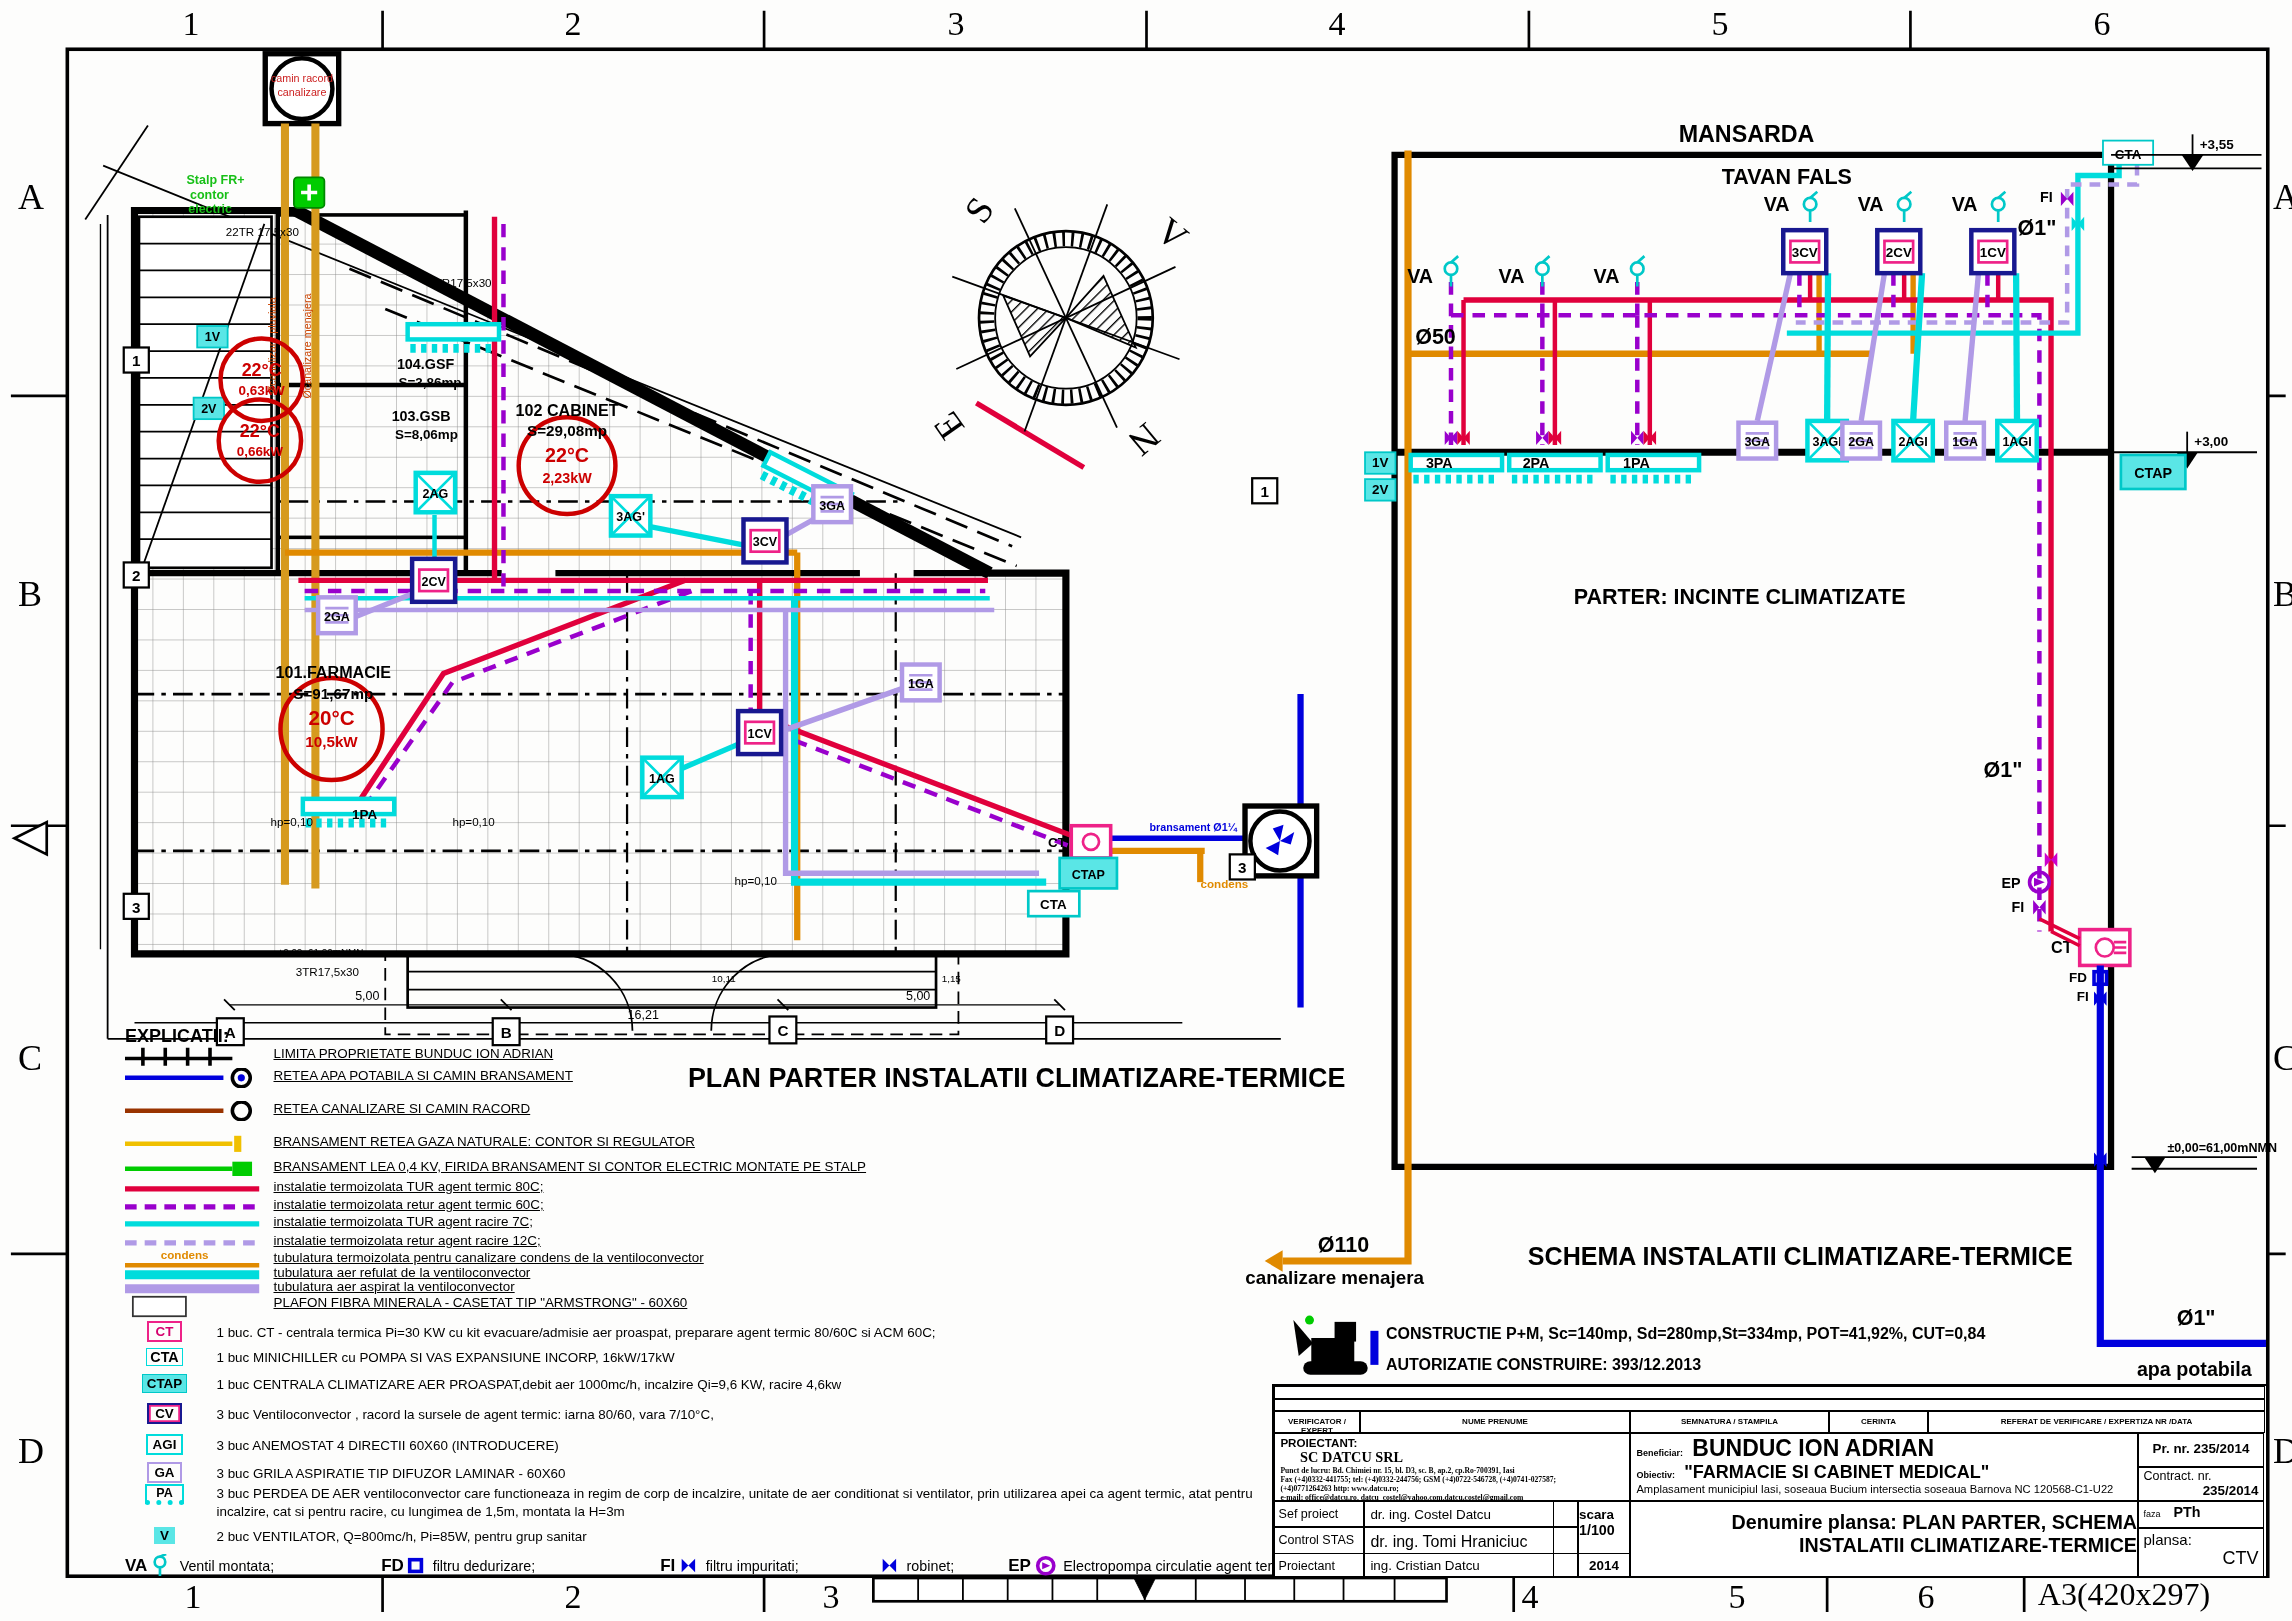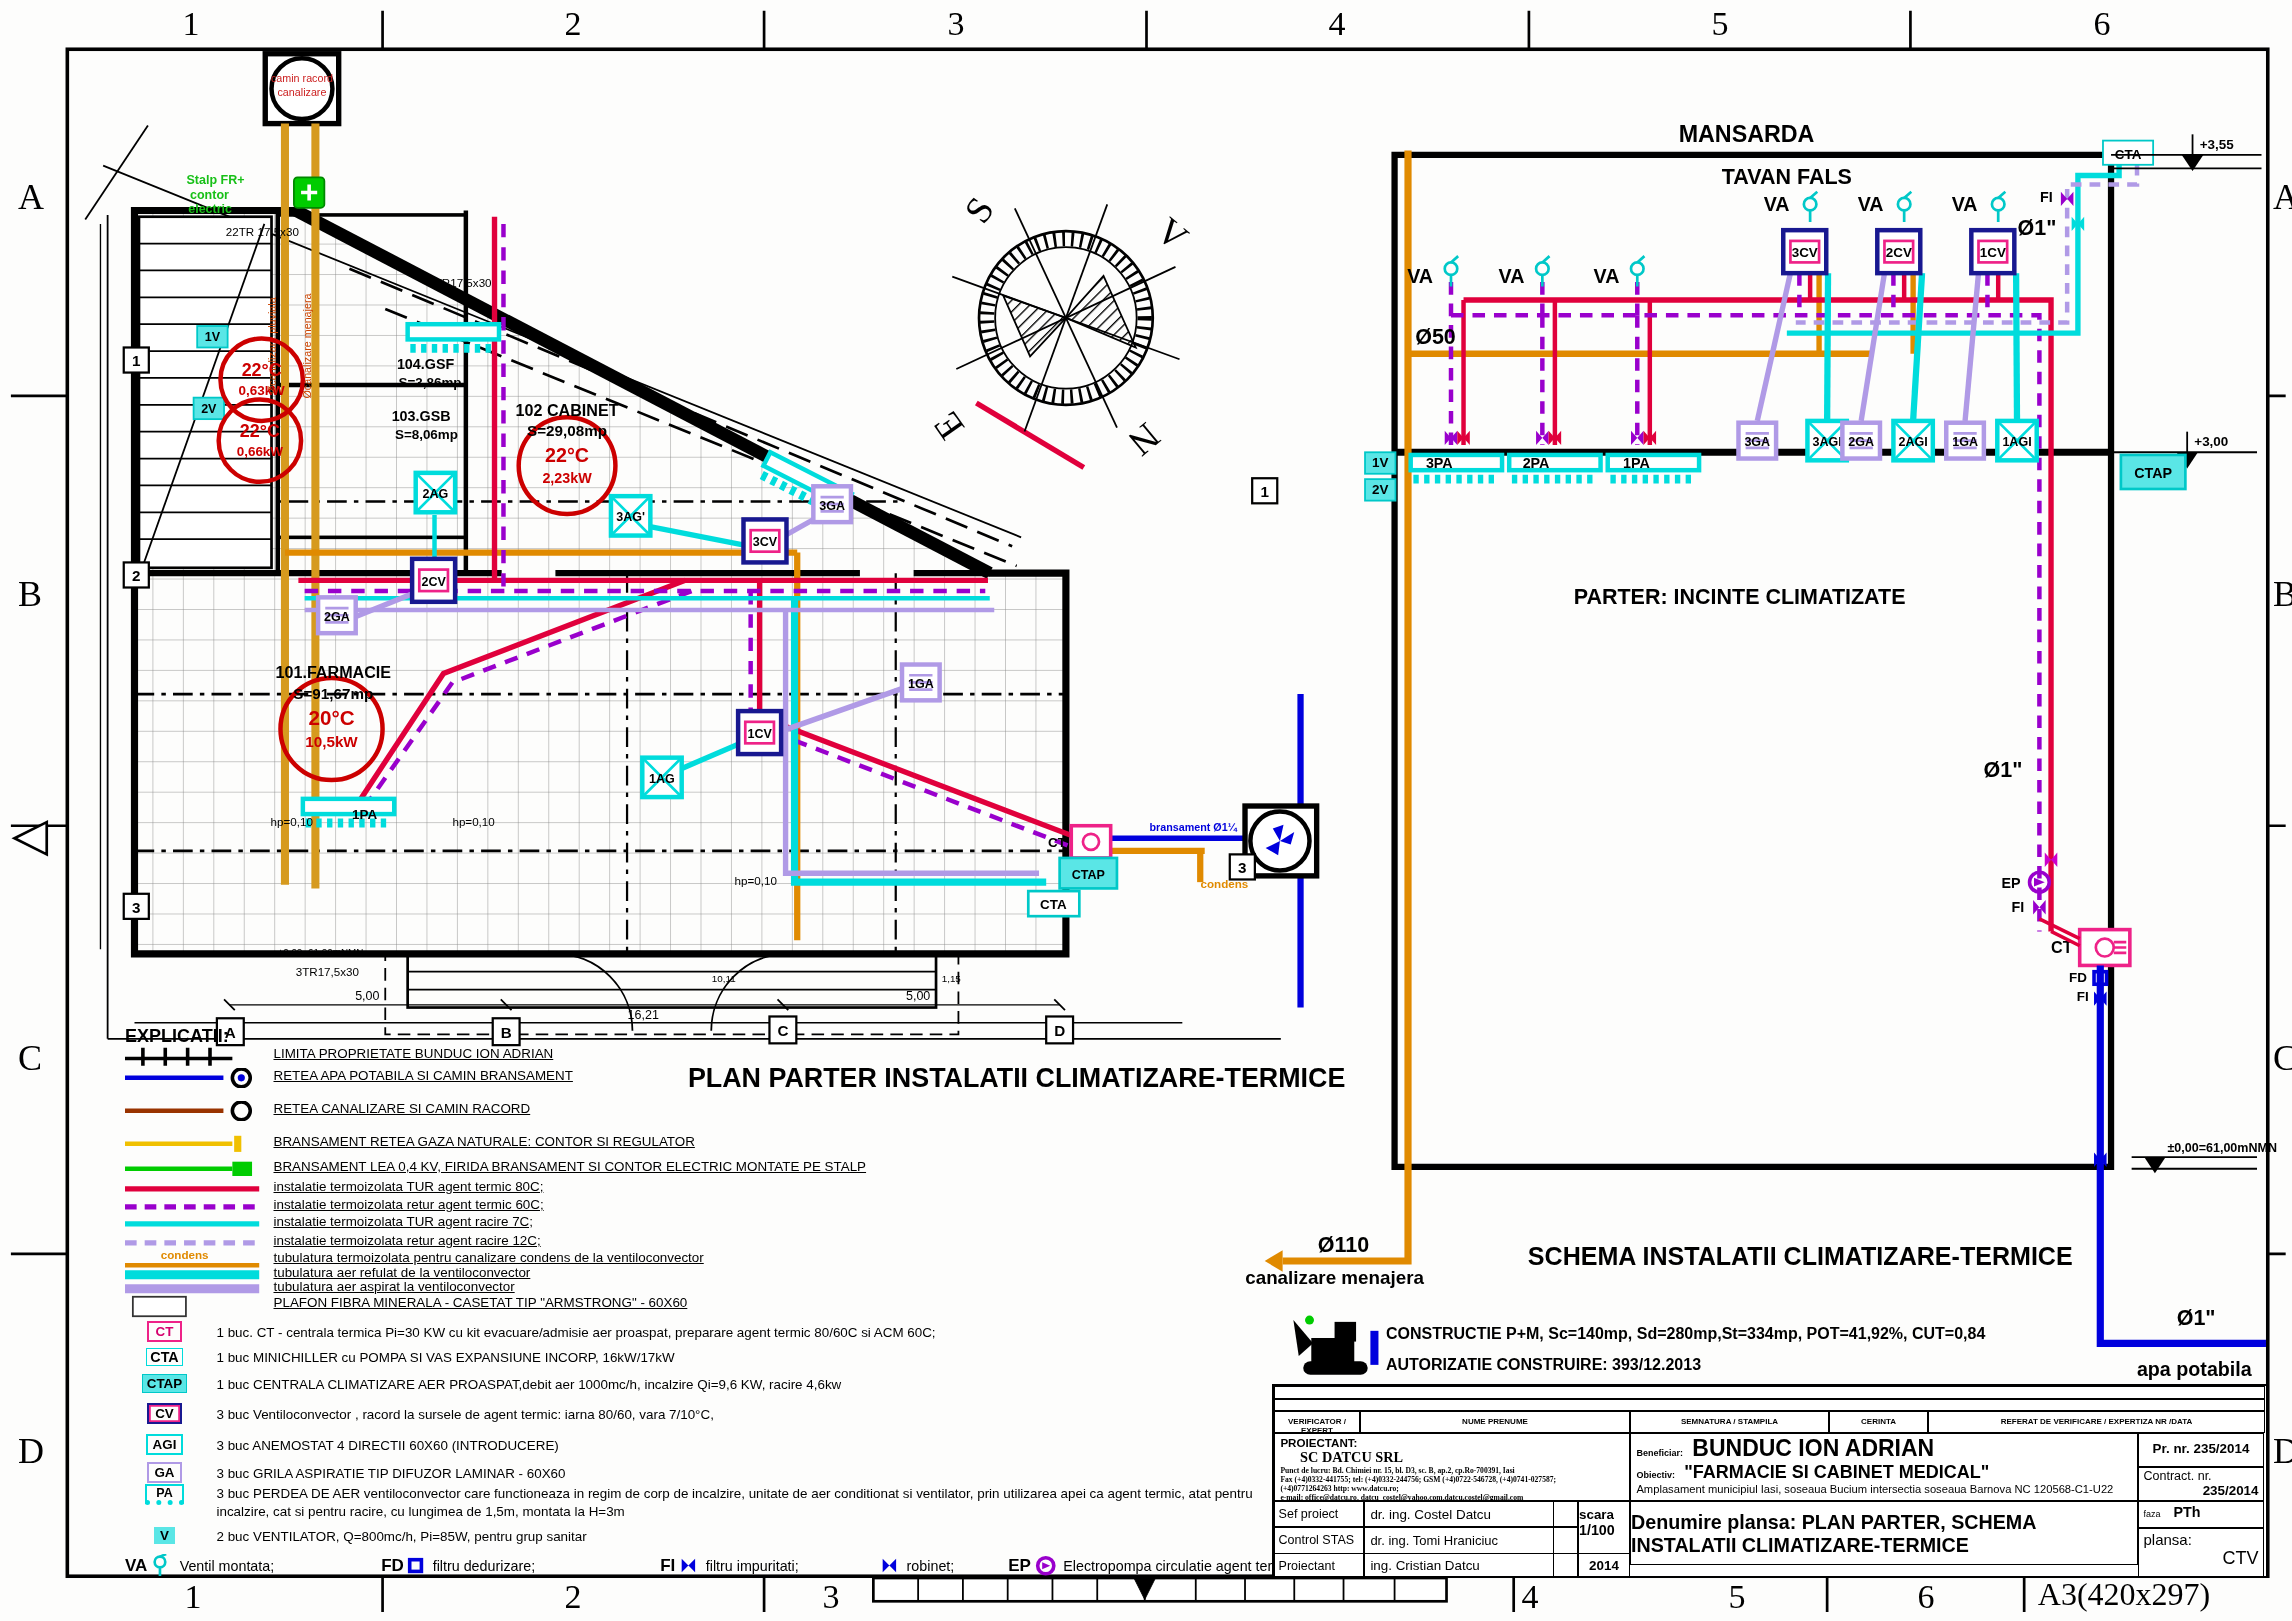--- a/index.html
+++ b/index.html
@@ -727,31 +727,31 @@
   <div class="c" style="left:864px;top:47px;width:126px;height:34px;font-size:13.4px;font-weight:bold;text-align:center;padding-top:7.2px">Pr. nr. 235/2014</div>
   <div class="c" style="left:864px;top:81px;width:126px;height:34px;padding:0.9px 4.5px">
     <div style="font-size:12.5px">Contract. nr.</div>
     <div style="font-size:13.4px;font-weight:bold;text-align:right">235/2014</div>
   </div>
 
   <div class="c" style="left:0;top:115px;width:90px;height:26px;font-size:12.5px;padding:5.4px 3.6px 0">Sef proiect</div>
   <div class="c" style="left:90px;top:115px;width:190px;height:26px;font-size:13.4px;padding:4.5px 5.4px 0">dr. ing. Costel Datcu</div>
   <div class="c" style="left:279px;top:115px;width:25px;height:26px"></div>
   <div class="c" style="left:0;top:141px;width:90px;height:27px;font-size:12.5px;padding:5.4px 3.6px 0">Control STAS</div>
-  <div class="c" style="left:90px;top:141px;width:190px;height:27px;font-size:13px;padding:4.5px 5.4px 0">dr. ing. Tomi Hraniciuc</div>
+  <div class="c" style="left:90px;top:141px;width:190px;height:27px;font-size:16px;padding:4.5px 5.4px 0">dr. ing. Tomi Hraniciuc</div>
   <div class="c" style="left:279px;top:141px;width:25px;height:27px"></div>
   <div class="c" style="left:0;top:167px;width:90px;height:24px;font-size:12.5px;padding:4.5px 3.6px 0">Proiectant</div>
   <div class="c" style="left:90px;top:167px;width:190px;height:24px;font-size:13.4px;padding:3.6px 5.4px 0">ing. Cristian Datcu</div>
   <div class="c" style="left:279px;top:167px;width:25px;height:24px"></div>
   <div class="c" style="left:304px;top:115px;width:52px;height:53px;text-align:left;font-weight:bold">
     <div style="font-size:13.4px;margin-top:5.4px">scara</div>
     <div style="font-size:14.3px">1/100</div>
   </div>
   <div class="c" style="left:304px;top:167px;width:52px;height:24px;text-align:center;font-size:13.4px;font-weight:bold;padding-top:3.6px">2014</div>
-  <div class="c" style="left:356px;top:115px;width:508px;height:64px;text-align:left">
+  <div class="c" style="left:356px;top:115px;width:508px;height:77px;text-align:right">
     <div style="font-size:19.7px;font-weight:bold;margin-top:9px">Denumire plansa: PLAN PARTER, SCHEMA</div>
     <div style="font-size:19.7px;font-weight:bold">INSTALATII CLIMATIZARE-TERMICE</div>
   </div>
   <div class="c" style="left:864px;top:115px;width:126px;height:27px;padding:1.8px 4.5px">
     <span style="font-size:9px">faza</span>
     <span style="font-size:14.3px;font-weight:bold;margin-left:9px">PTh</span>
   </div>
   <div class="c" style="left:864px;top:142px;width:126px;height:50px;padding:1.8px 4.5px">
     <div style="font-size:15px">plansa:</div>
     <div style="font-size:18px;font-weight:normal;text-align:right">CTV</div>

